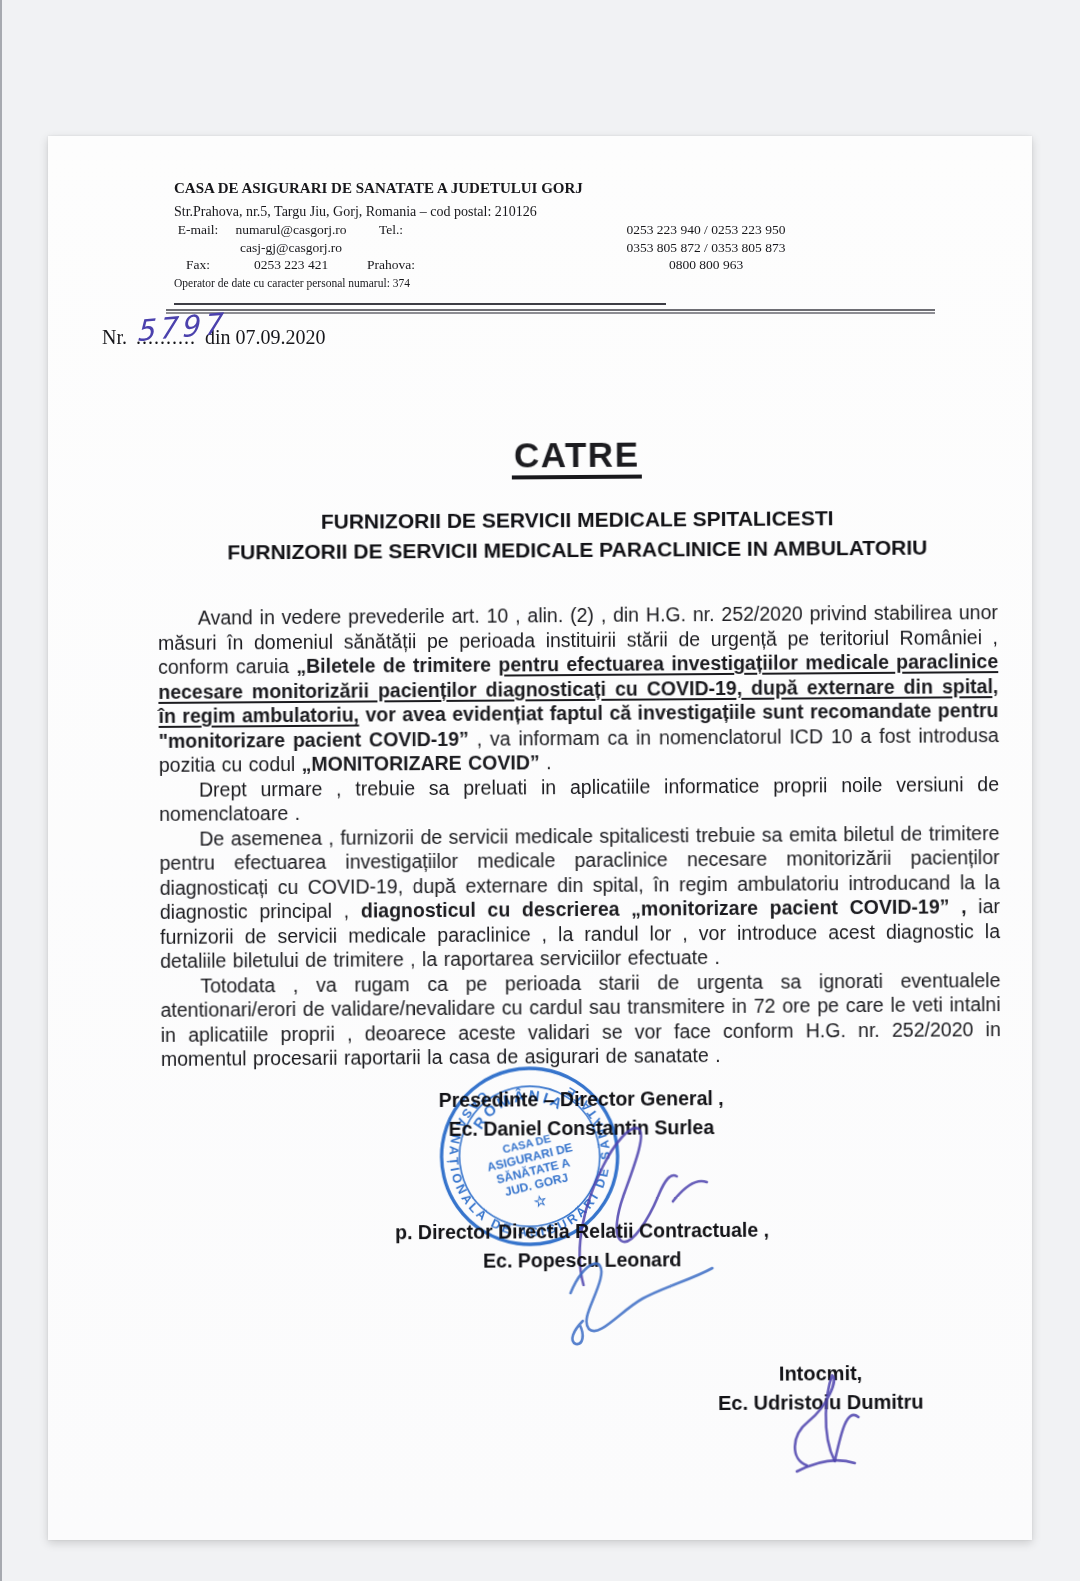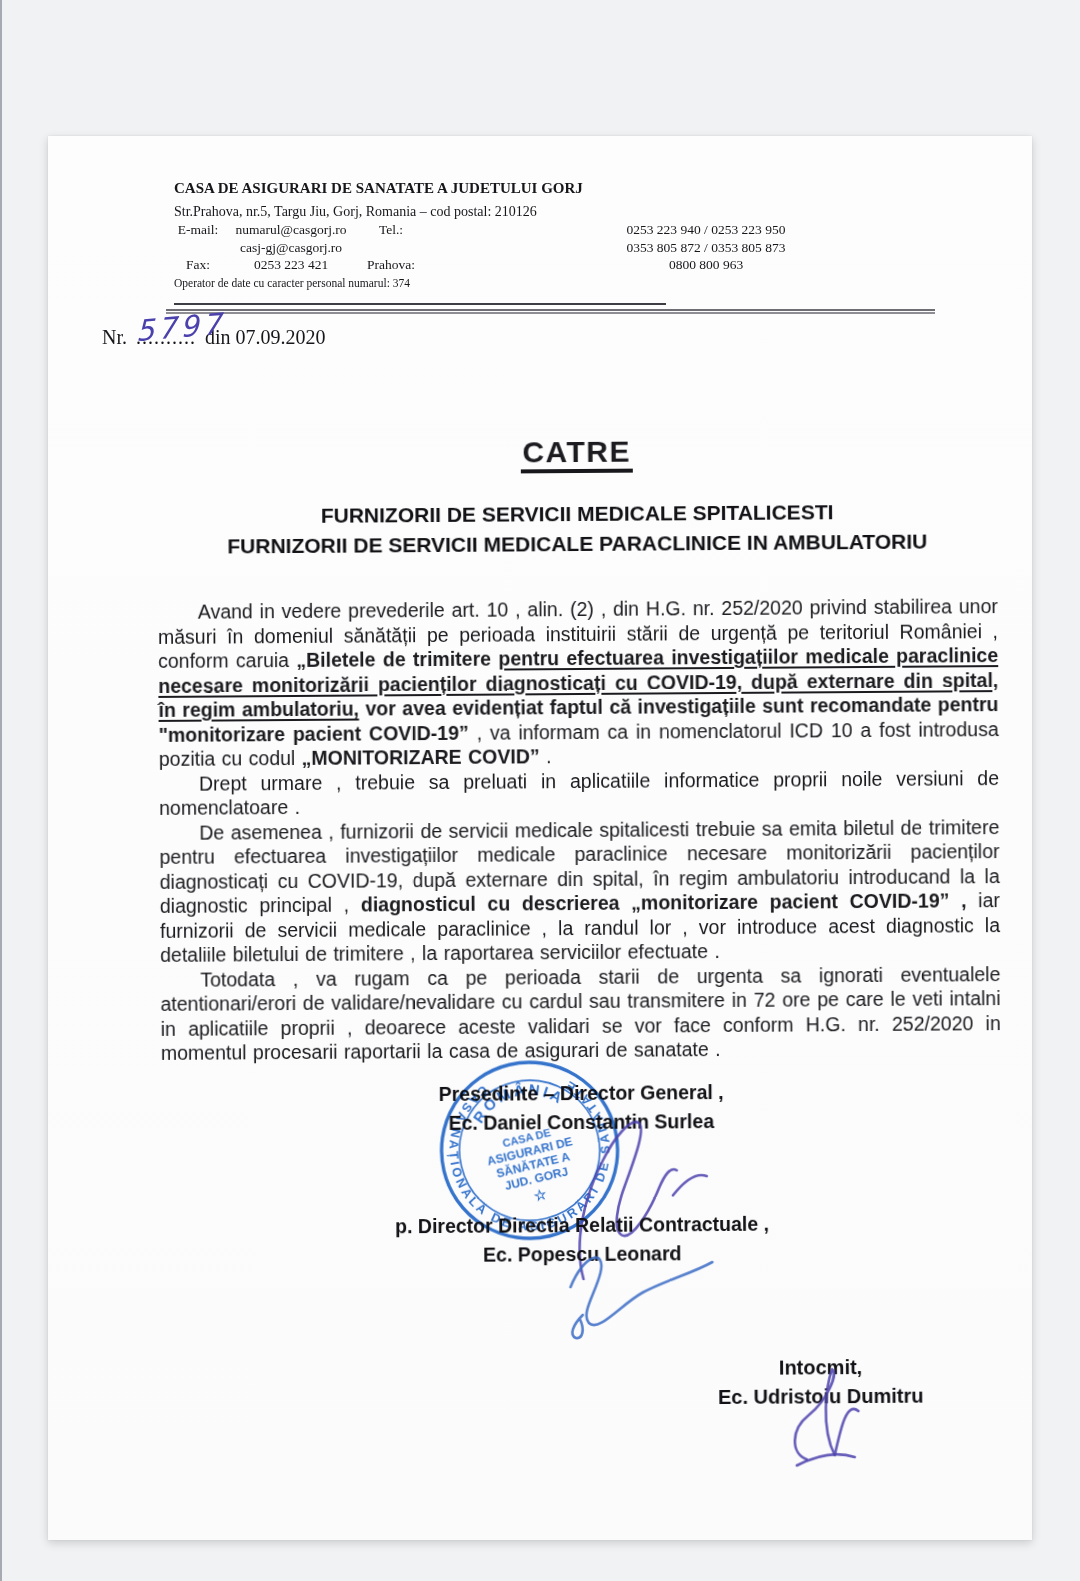--- a/index.html
+++ b/index.html
@@ -36,21 +36,21 @@
   .nr-line{margin:12px 0 0 54px; font-family:"Liberation Serif",serif;
     font-size:20px; color:#17171b;}
   .nr-dots-wrap{position:relative; display:inline-block; padding:0 4px;}
   .nr-dots{letter-spacing:1px;}
   .handwritten{position:absolute; left:6px; top:-16px; color:var(--pen-blue);
     font-style:italic; font-size:29px; letter-spacing:4px;
     transform:rotate(-5deg) skewX(-8deg); font-family:"DejaVu Sans",sans-serif;}
   
   .content{margin:0 32px 0 112px; width:840px; transform:rotate(-0.4deg);}
   .catre{margin-top:86px; text-align:center;}
-  .catre span{font-size:30px; font-weight:bold; letter-spacing:1.5px;
+  .catre span{font-size:35px; font-weight:bold; letter-spacing:1.5px;
     border-bottom:4px solid #18181c; padding:0 2px 1px;}
   .addressees{margin-top:30px; text-align:center; font-weight:bold;
     font-size:21px; line-height:30px; color:#121216;}
   .paragraphs{margin-top:38px; font-size:19.5px; line-height:24.5px;
     text-align:justify; color:#1b1b1f; word-spacing:1px;}
   .paragraphs p{text-indent:40px;}
   .paragraphs .b{font-weight:bold;}
   .paragraphs .bu{font-weight:bold; text-decoration:underline;
     text-decoration-thickness:2px; text-underline-offset:3px;}
   

